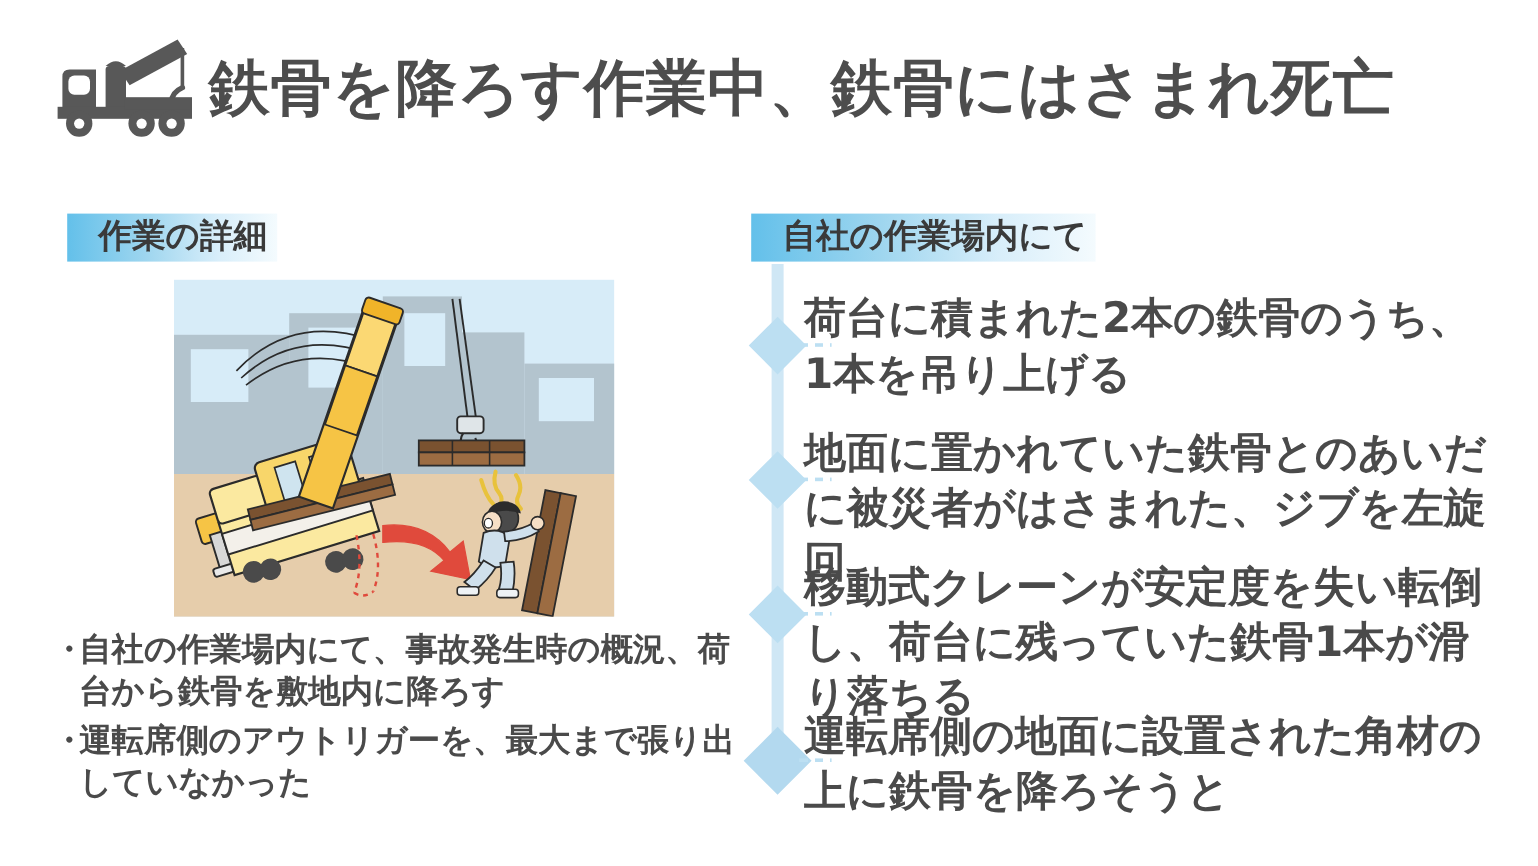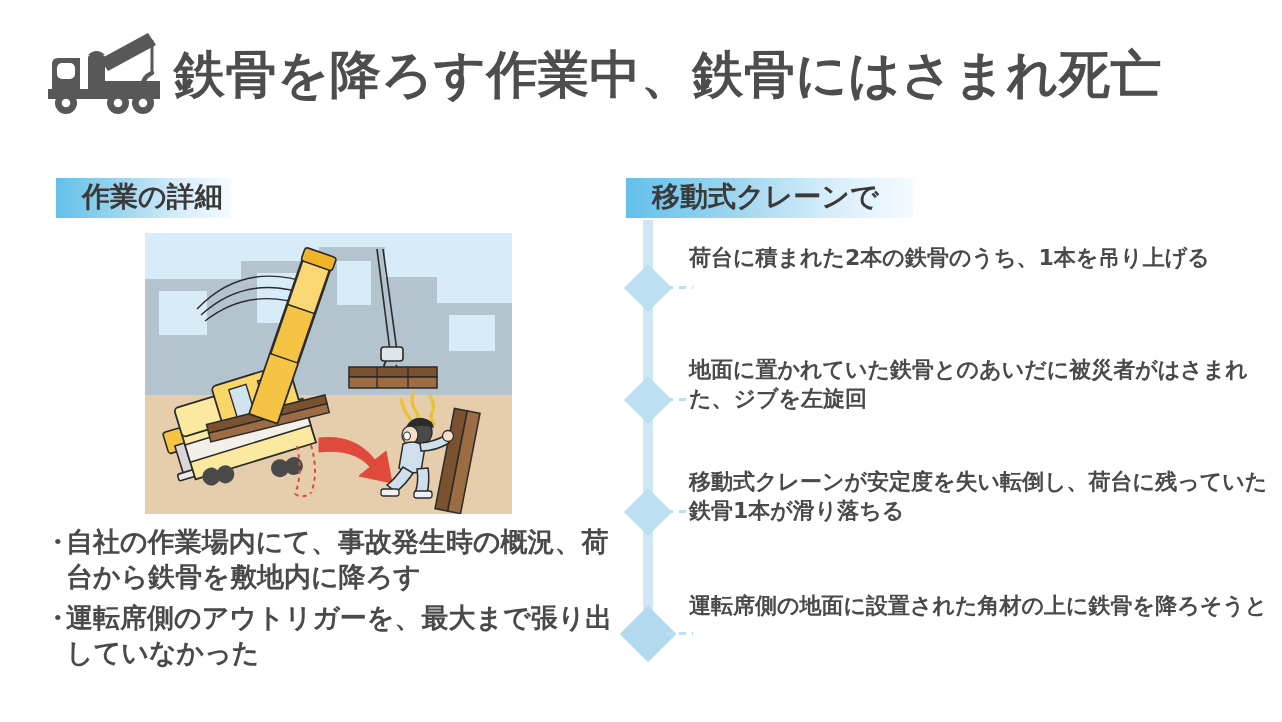--- a/index.html
+++ b/index.html
@@ -143,23 +143,23 @@
   }
   .tl-dash {
     position: absolute;
     height: 3px;
     width: 27px;
     left: 40px;
     background: repeating-linear-gradient(to right, #bcdff2 0px, #bcdff2 7px, transparent 7px, transparent 13px);
   }
   .tl-text {
     position: absolute;
-    left: 63px;
+    left: 44px;
     width: 580px;
-    font-size: 22px;
+    font-size: 35px;
     font-weight: bold;
     color: #4a4a4a;
     line-height: 1.30;
   }
 </style>
 </head>
 <body>
 
 <div id="title-bar">
   <svg id="crane-icon" viewBox="0 0 124 86">
@@ -319,21 +319,21 @@
     <span class="bullet-dot">・</span>
     <span class="bullet-text">自社の作業場内にて、事故発生時の概況、荷台から鉄骨を敷地内に降ろす</span>
   </div>
   <div class="bullet-item">
     <span class="bullet-dot">・</span>
     <span class="bullet-text">運転席側のアウトリガーを、最大まで張り出していなかった</span>
   </div>
 </div>
 
 <div id="right-header" class="col-header">
-  <span>移動式クレーンで</span>
+  <span>自社の作業場内にて</span>
 </div>
 
 <div id="timeline">
   <div id="timeline-line"></div>
 
   <div class="tl-item" style="top:0px">
     <div class="tl-diamond" style="top:51px"></div>
     <div class="tl-dash" style="top:66px"></div>
     <div class="tl-text" style="top:24px">荷台に積まれた2本の鉄骨のうち、1本を吊り上げる</div>
   </div>

